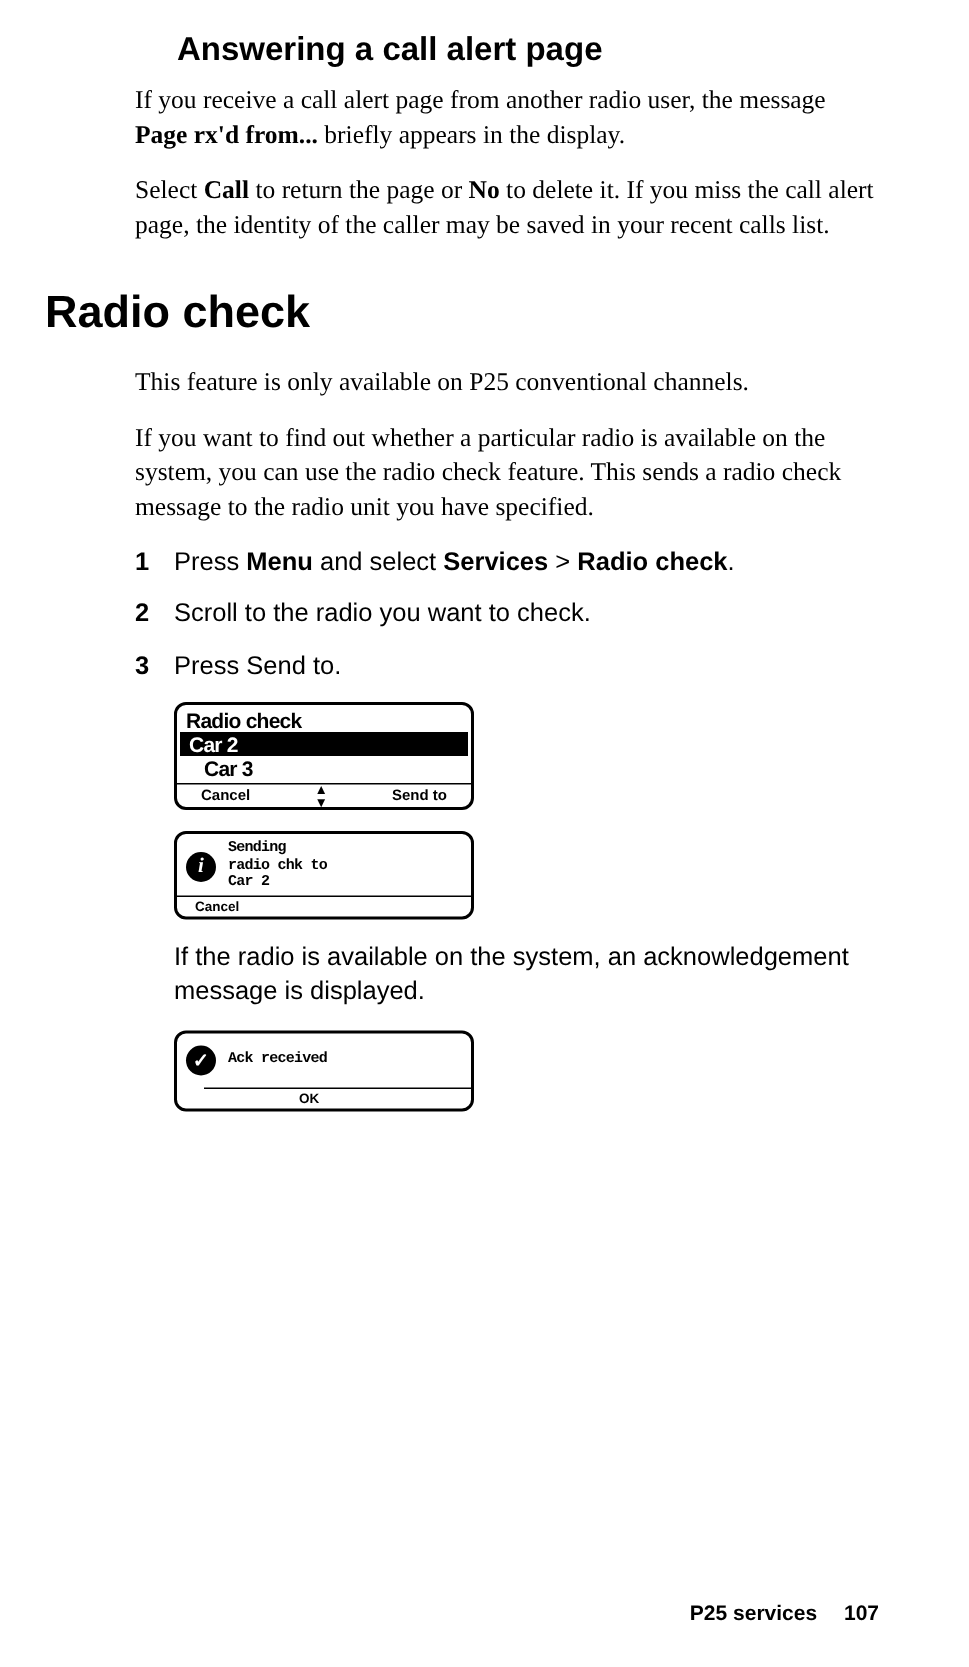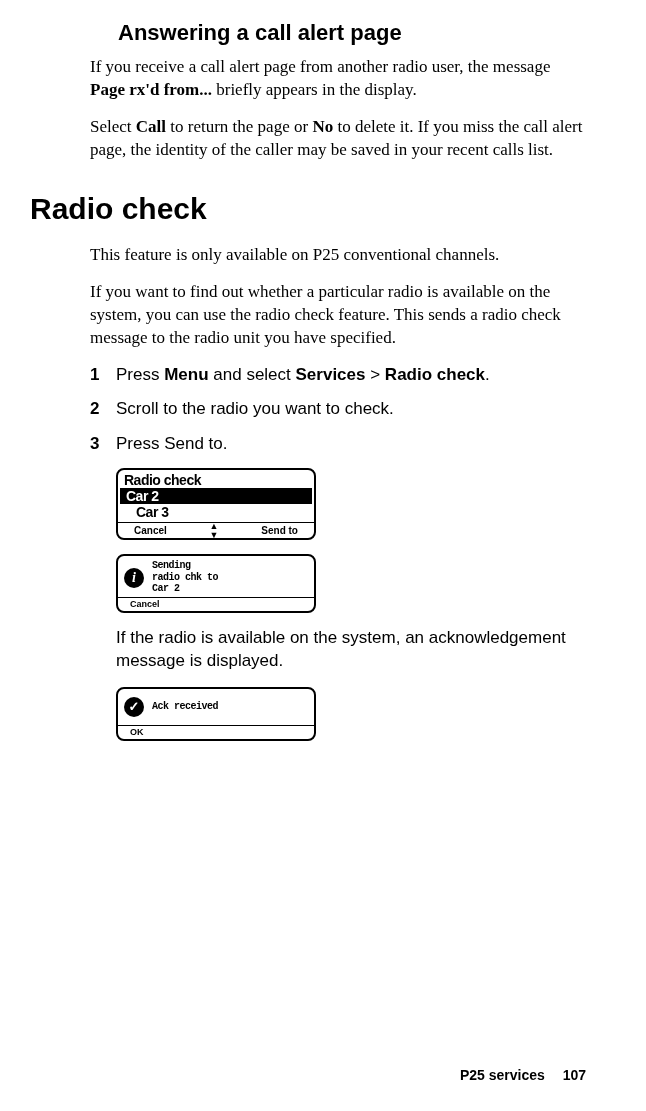--- a/index.html
+++ b/index.html
@@ -160,22 +160,23 @@
       display: flex;
       justify-content: space-between;
       padding: 0 12px;
       font-family: 'Arial Black', Arial, sans-serif;
       font-weight: 900;
       font-size: 9px;
       height: 14px;
       align-items: center;
     }
     .screen2-soft.right {
-      justify-content: flex-start;
+      justify-content: center;
       padding-right: 50px;
+      margin-left: 18px;
     }
     .result-para {
       font-size: 17px;
       line-height: 1.35;
       margin-left: 86px;
       margin-bottom: 14px;
       margin-right: 0;
     }
     .footer {
       position: absolute;

